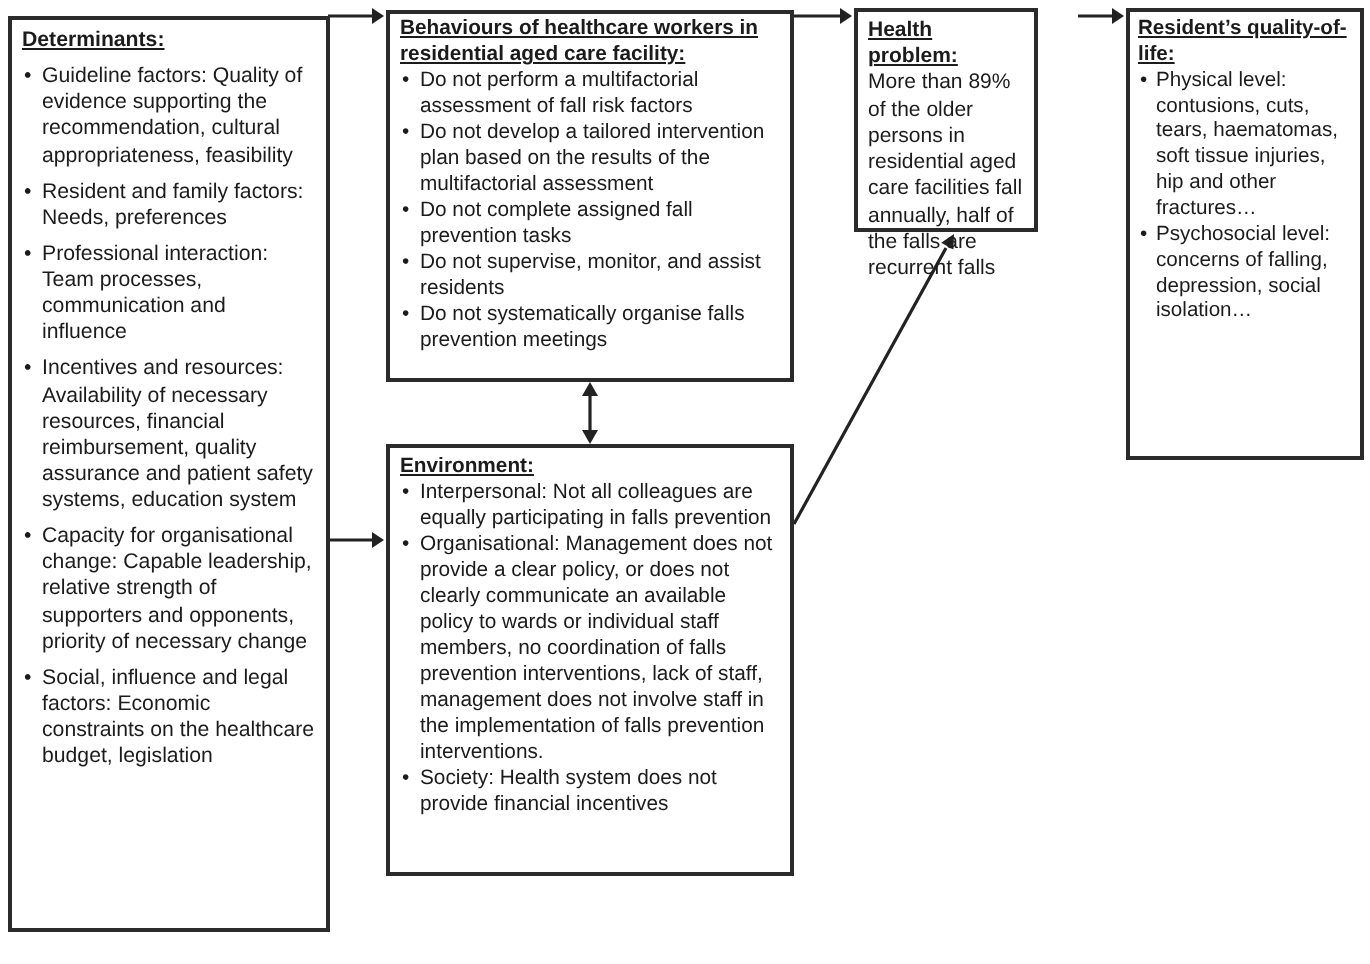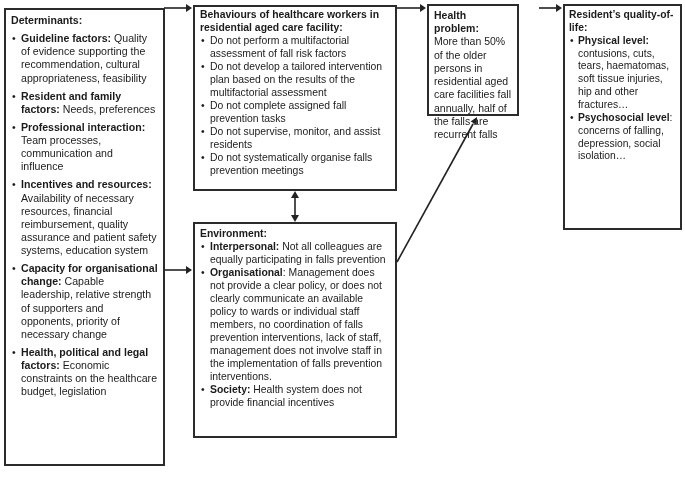--- a/index.html
+++ b/index.html
@@ -5,25 +5,25 @@
   html, body { margin:0; padding:0; background:#ffffff; }
   .canvas {
     position:relative; width:685px; height:482px; background:#ffffff;
     font-family:"Liberation Sans", sans-serif; color:#1b1b1b;
     overflow:hidden;
   }
   .box {
     position:absolute; box-sizing:border-box; background:#ffffff;
     border:2px solid #2b2b2b;
   }
-  .box .title { font-weight:bold; margin:0; }
+  .box .title { font-weight:bold; margin:0;text-decoration:underline; }
   .box ul { margin:0; padding:0; list-style:none; }
   .box li { position:relative; padding-left:10px; }
   .box li::before { content:"\2022"; position:absolute; left:1px; top:0; }
-  .box b { font-weight:bold;margin-top:44px; }
+  .box b { font-weight:normal;margin-top:44px; }
 
   .determinants { left:4px; top:8px; width:161px; height:458px; padding:4px 5px; font-size:10.6px; line-height:1.24; }
   .determinants li { margin-top:5px; }
 
   .behaviours { left:193px; top:5px; width:204px; height:186px; padding:1px 5px; font-size:10.4px; line-height:1.25; }
   .environment { left:193px; top:222px; width:204px; height:216px; padding:3px 5px; font-size:10.4px; line-height:1.25; }
 
   .health { left:427px; top:4px; width:92px; height:112px; padding:3px 5px; font-size:10.5px; line-height:1.26; }
   .health .body-text { margin:0; }
 
@@ -74,21 +74,21 @@
   </svg>
 
   <div class="box determinants">
     <div class="title">Determinants:</div>
     <ul>
       <li><b>Guideline factors:</b><span> Quality of evidence supporting the recommendation, cultural appropriateness, feasibility</span></li>
       <li><b>Resident and family factors:</b><span> Needs, preferences</span></li>
       <li><b>Professional interaction:</b><span> Team processes, communication and influence</span></li>
       <li><b>Incentives and resources:</b><span> Availability of necessary resources, financial reimbursement, quality assurance and patient safety systems, education system</span></li>
       <li><b>Capacity for organisational change:</b><span> Capable leadership, relative strength of supporters and opponents, priority of necessary change</span></li>
-      <li><b>Health, political and legal factors:</b><span> Economic constraints on the healthcare budget, legislation</span></li>
+      <li><b>Social, influence and legal factors:</b><span> Economic constraints on the healthcare budget, legislation</span></li>
     </ul>
   </div>
 
   <div class="box behaviours">
     <div class="title">Behaviours of healthcare workers in residential aged care facility:</div>
     <ul>
       <li><span>Do not perform a multifactorial assessment of fall risk factors</span></li>
       <li><span>Do not develop a tailored intervention plan based on the results of the multifactorial assessment</span></li>
       <li><span>Do not complete assigned fall prevention tasks</span></li>
       <li><span>Do not supervise, monitor, and assist residents</span></li>
@@ -100,21 +100,21 @@
     <div class="title">Environment:</div>
     <ul>
       <li><b>Interpersonal:</b><span> Not all colleagues are equally participating in falls prevention</span></li>
       <li><b>Organisational</b><span>: Management does not provide a clear policy, or does not clearly communicate an available policy to wards or individual staff members, no coordination of falls prevention interventions, lack of staff, management does not involve staff in the implementation of falls prevention interventions.</span></li>
       <li><b>Society:</b><span> Health system does not provide financial incentives</span></li>
     </ul>
   </div>
 
   <div class="box health">
     <div class="title">Health problem:</div>
-    <p class="body-text">More than 50% of the older persons in residential aged care facilities fall annually, half of the falls are recurrent falls</p>
+    <p class="body-text">More than 89% of the older persons in residential aged care facilities fall annually, half of the falls are recurrent falls</p>
   </div>
 
   <div class="box qol">
     <div class="title">Resident’s quality-of-life:</div>
     <ul>
       <li><b>Physical level:</b><span> contusions, cuts, tears, haematomas, soft tissue injuries, hip and other fractures…</span></li>
       <li><b>Psychosocial level</b><span>: concerns of falling, depression, social isolation…</span></li>
     </ul>
   </div>
 

